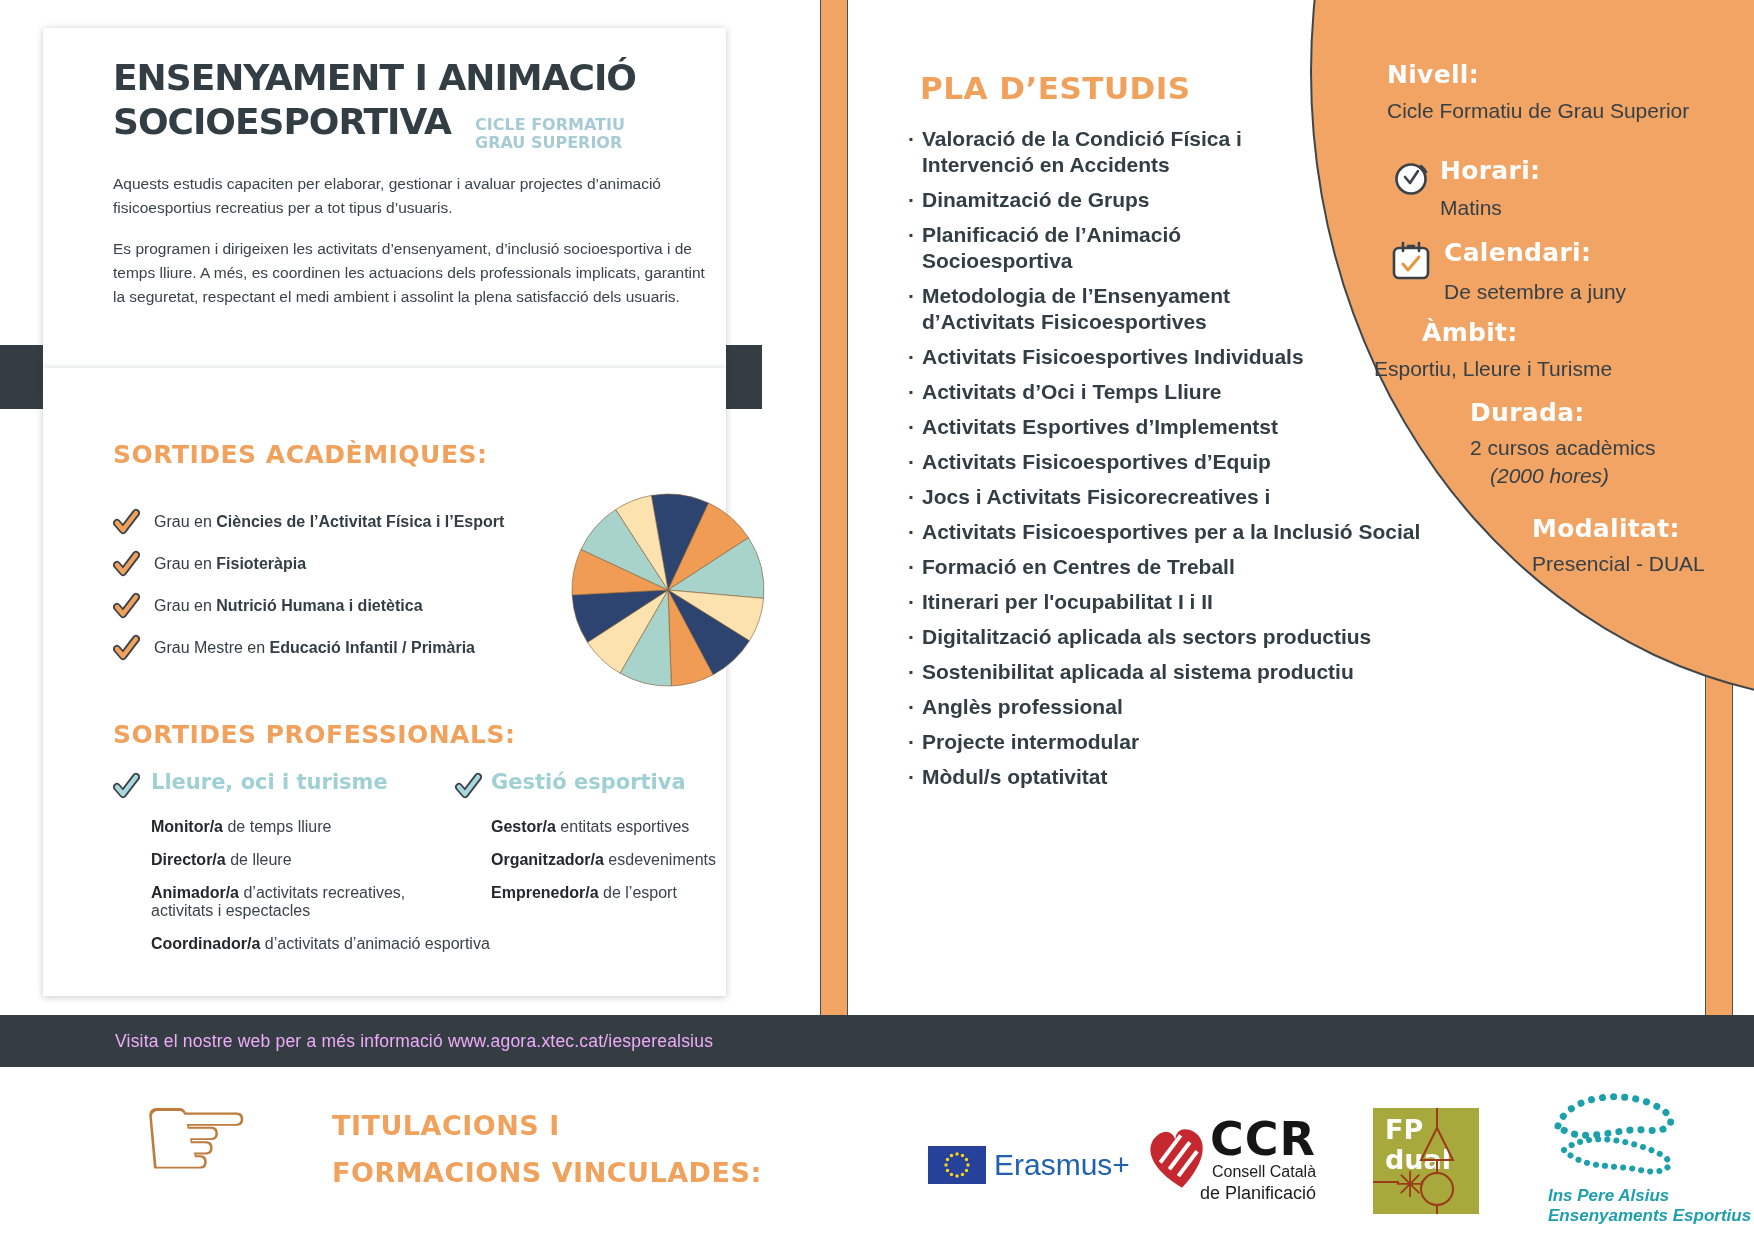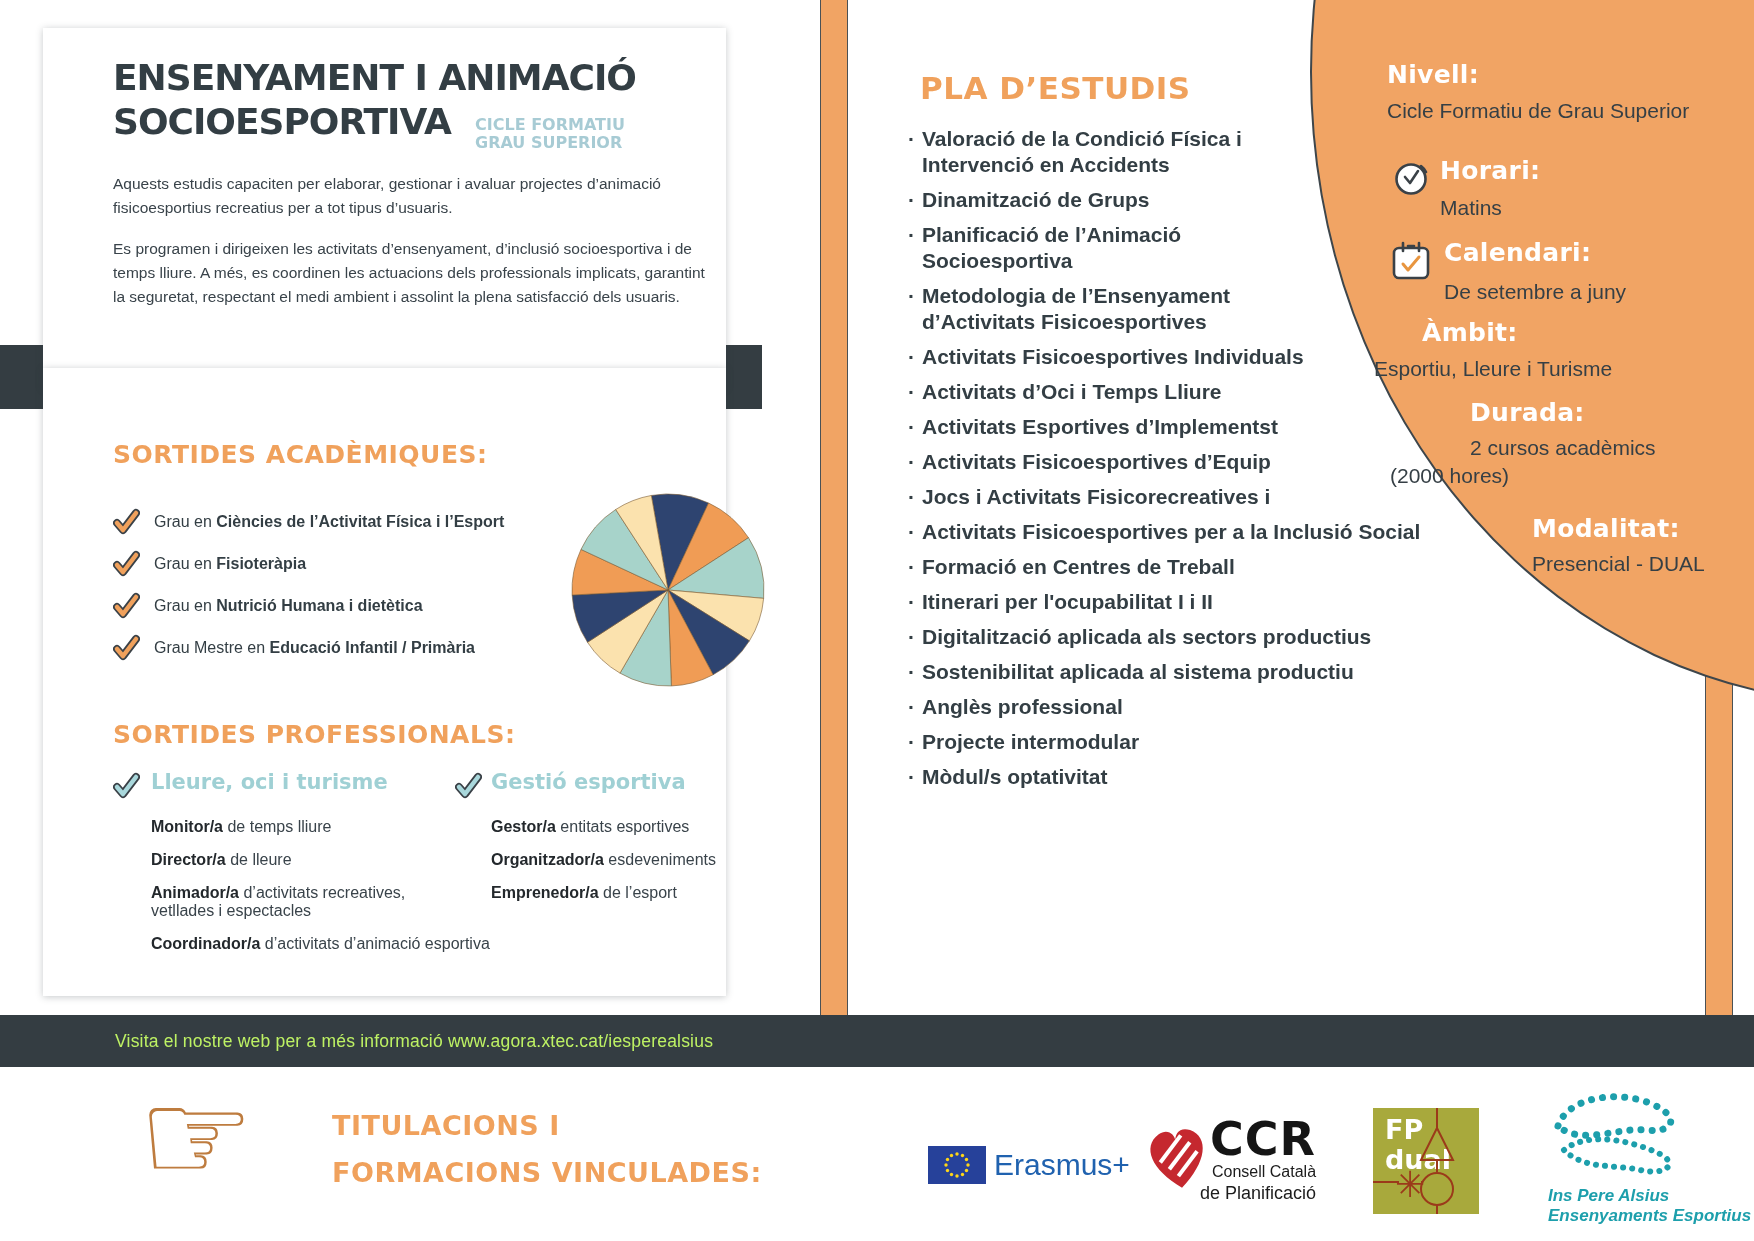--- a/index.html
+++ b/index.html
@@ -8,21 +8,21 @@
   .abs{position:absolute;}
   .rfont{font-family:"DejaVu Sans","Liberation Sans",sans-serif;font-weight:bold;}
   
   .band-dark{left:0;top:345px;width:762px;height:64px;background:#343D42;}
   .stripe{background:#F1A464;border-left:1px solid #4a5155;border-right:1px solid #4a5155;}
   .stripe-left{left:820px;top:0;width:26px;height:1016px;}
   .stripe-right{left:1705px;top:660px;width:26px;height:356px;}
   .blob{left:1310px;top:-560px;width:1110px;height:1260px;border-radius:50%;
         background:#F1A464;border:2px solid #3E464B;}
   .webbar{left:0;top:1015px;width:1754px;height:52px;background:#343D42;display:flex;align-items:center;}
-  .webbar span{margin-left:115px;color:#bef264;font-size:17.5px;letter-spacing:.2px;}
+  .webbar span{margin-left:115px;color:#f0abfc;font-size:17.5px;letter-spacing:.2px;}
   
   .card{background:#fff;box-shadow:0 1px 7px rgba(50,60,66,.28);}
   .card1{left:43px;top:28px;width:683px;height:360px;}
   .card2{left:43px;top:368px;width:683px;height:628px;}
   .title{left:70px;top:28px;font-size:36px;line-height:44px;letter-spacing:-1px;color:#333E44;}
   .badge{left:432px;top:88px;font-size:16px;line-height:18px;color:#A7CBD4;letter-spacing:0;}
   .paras{left:70px;top:128px;width:600px;font-size:15.5px;line-height:24px;color:#39434A;}
   .paras p{margin:16px 0 17px 0;}
   .h-orange{color:#F0A15C;font-size:25px;letter-spacing:.5px;}
   .h-acad{left:70px;top:72px;}
@@ -130,21 +130,21 @@
     <div class="abs h-orange h-prof rfont">SORTIDES PROFESSIONALS:</div>
 
     <svg class="abs check" style="left:70px;top:404px;" viewBox="0 0 27 27">
       <polyline points="4,15 10,22 23,5" fill="none" stroke="#3A4147" stroke-width="8" stroke-linecap="round" stroke-linejoin="round"></polyline>
       <polyline points="4,15 10,22 23,5" fill="none" stroke="#A9D8DC" stroke-width="4.5" stroke-linecap="round" stroke-linejoin="round"></polyline>
     </svg>
     <div class="abs prof-head" style="left:108px;top:402px;">Lleure, oci i turisme</div>
     <div class="abs" style="left:108px;top:450px;width:330px;">
       <div class="prof-item nowrap"><b>Monitor/a</b><span> de temps lliure</span></div>
       <div class="prof-item nowrap"><b>Director/a</b><span> de lleure</span></div>
-      <div class="prof-item nowrap"><b>Animador/a</b><span> d’activitats recreatives,</span><span class="l2">vetllades i espectacles</span></div>
+      <div class="prof-item nowrap"><b>Animador/a</b><span> d’activitats recreatives,</span><span class="l2">activitats i espectacles</span></div>
       <div class="prof-item nowrap"><b>Coordinador/a</b><span> d’activitats d’animació esportiva</span></div>
     </div>
 
     <svg class="abs check" style="left:412px;top:404px;" viewBox="0 0 27 27">
       <polyline points="4,15 10,22 23,5" fill="none" stroke="#3A4147" stroke-width="8" stroke-linecap="round" stroke-linejoin="round"></polyline>
       <polyline points="4,15 10,22 23,5" fill="none" stroke="#A9D8DC" stroke-width="4.5" stroke-linecap="round" stroke-linejoin="round"></polyline>
     </svg>
     <div class="abs prof-head" style="left:448px;top:402px;">Gestió esportiva</div>
     <div class="abs" style="left:448px;top:450px;width:240px;">
       <div class="prof-item nowrap"><b>Gestor/a</b><span> entitats esportives</span></div>
@@ -296,21 +296,21 @@
     <polyline points="13,24 18,30 29,17" fill="none" stroke="#E8953F" stroke-width="3" stroke-linecap="round" stroke-linejoin="round"></polyline>
   </svg>
   <div class="abs ilabel rfont" style="left:1444px;top:238px;">Calendari:</div>
   <div class="abs ivalue" style="left:1444px;top:280px;">De setembre a juny</div>
 
   <div class="abs ilabel rfont" style="left:1422px;top:318px;">Àmbit:</div>
   <div class="abs ivalue" style="left:1374px;top:357px;">Esportiu, Lleure i Turisme</div>
 
   <div class="abs ilabel rfont" style="left:1470px;top:398px;">Durada:</div>
   <div class="abs ivalue" style="left:1470px;top:436px;">2 cursos acadèmics</div>
-  <div class="abs ivalue" style="left:1390px;top:464px;">(2000 hores)</div>
+  <div class="abs ivalue" style="left:1490px;top:464px;font-style:italic;">(2000 hores)</div>
 
   <div class="abs ilabel rfont" style="left:1532px;top:514px;">Modalitat:</div>
   <div class="abs ivalue" style="left:1532px;top:552px;">Presencial - DUAL</div>
 
   <div class="abs hand">☞</div>
   <div class="abs ftitle rfont">
     <div>TITULACIONS I</div>
     <div>FORMACIONS VINCULADES:</div>
   </div>
 

